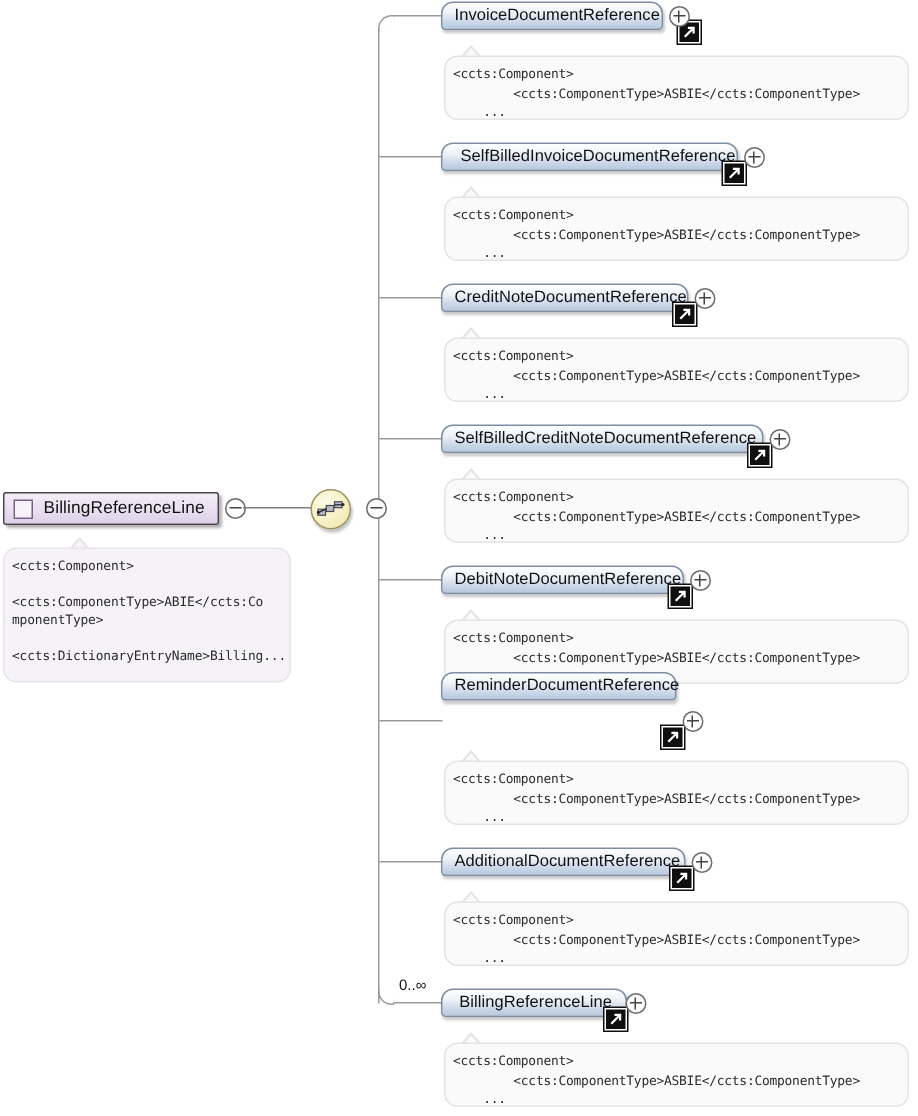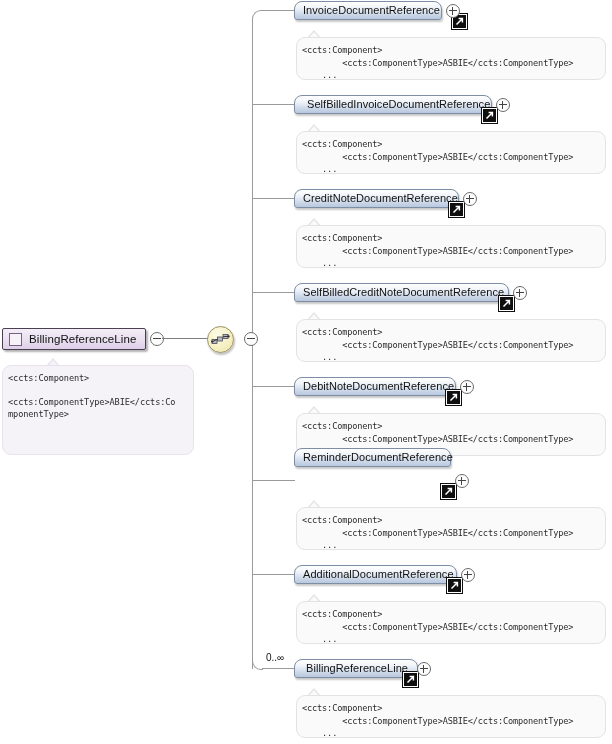--- a/index.html
+++ b/index.html
@@ -214,20 +214,21 @@
   <div class="minus-circle" style="left:244px;top:332px;"></div>
 
   <div class="anno-tip-border rootish" style="left:46px;top:358px;"></div>
   <div class="anno-tip rootish" style="left:47px;top:360px;"></div>
   <div class="anno root-anno" style="left:2px;top:365px;width:192px;height:90px;">
     <div class="anno-line">&lt;ccts:Component&gt;</div>
     <div class="anno-line">&nbsp;</div>
     <div class="anno-line">&lt;ccts:ComponentType&gt;ABIE&lt;/ccts:Co</div>
     <div class="anno-line">mponentType&gt;</div>
     <div class="anno-line">&nbsp;</div>
+    <div class="anno-line">&lt;ccts:DictionaryEntryName&gt;Billing...</div>
   </div>
 
   <div class="node" style="left:294px;top:1px;width:148px;">
     <span class="node-label">InvoiceDocumentReference</span>
   </div>
   <div class="link-arrow" style="left:452px;top:14px;">
     <svg width="9" height="9" viewBox="0 0 9 9">
         <path d="M1.5 7.5 L7 2 M3.6 1.6 L7.4 1.6 L7.4 5.4" stroke="#ffffff" stroke-width="1.5" fill="none"></path>
       </svg>
   </div>

